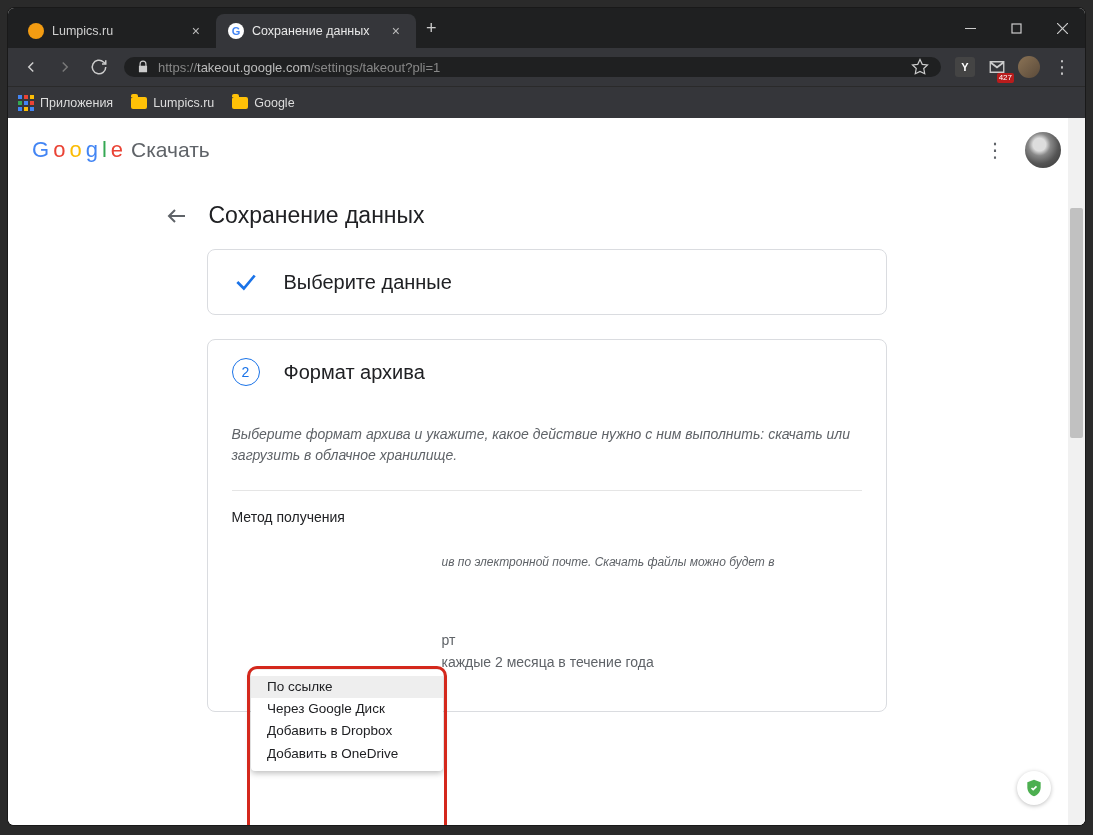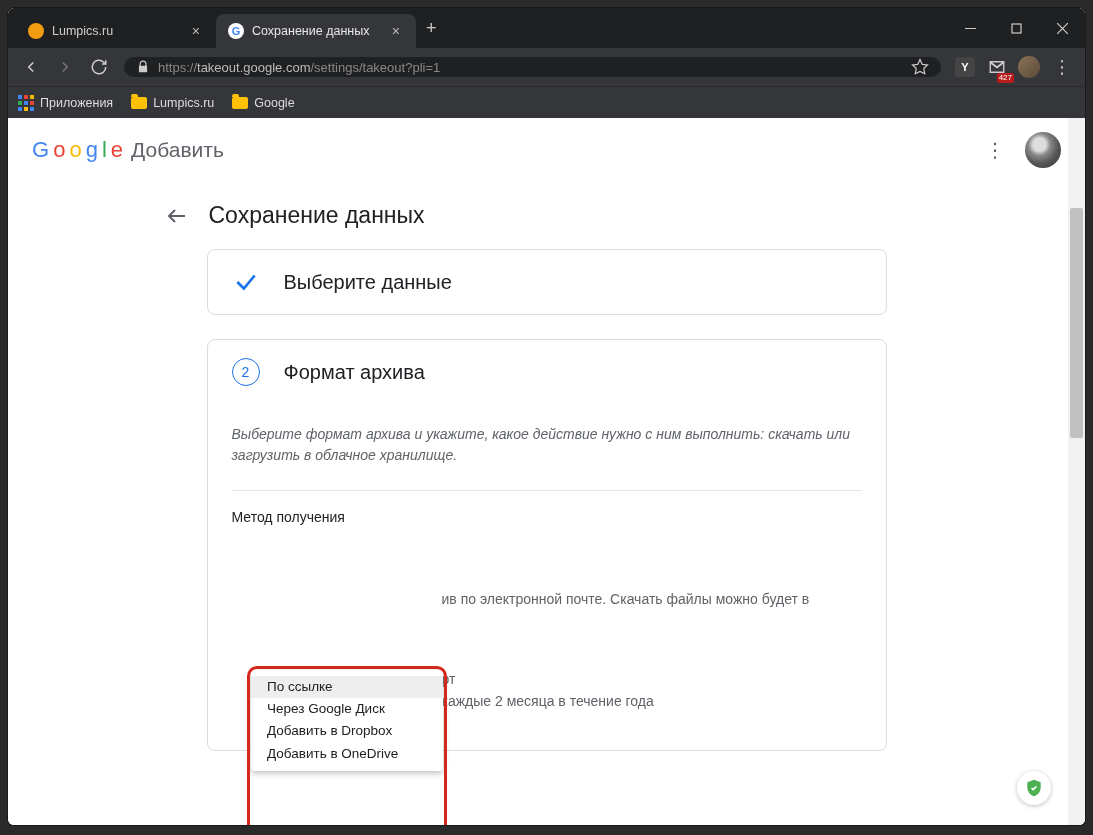--- a/index.html
+++ b/index.html
@@ -72,21 +72,21 @@
 .step-icon { width: 28px; height: 28px; border-radius: 50%; display: flex; align-items: center; justify-content: center; flex-shrink: 0; }
 .step-done { color: #1a73e8; }
 .step-done svg { width: 26px; height: 26px; stroke: #1a73e8; stroke-width: 2.5; fill: none; }
 .step-num { border: 1px solid #1a73e8; color: #1a73e8; font-size: 14px; }
 .card-title { font-size: 20px; color: #202124; }
 .card-body { padding: 0 24px 20px; }
 .desc { color: #5f6368; font-size: 14px; line-height: 1.5; padding: 20px 0; font-style: italic; }
 .hr { border: none; border-top: 1px solid #e5e5e5; margin: 4px 0 18px; }
 .section-label { font-size: 14px; color: #202124; font-weight: 500; margin-bottom: 12px; }
 
-.behind-text { color: #5f6368; font-size: 14px; line-height: 1.55; margin-top: 64px; }
+.behind-text { color: #5f6368; font-size: 12px; line-height: 1.55; margin-top: 28px; font-style: italic; }
 .sub-line { color: #5f6368; font-size: 14px; margin-top: 60px; }
 .sub-line2 { color: #5f6368; font-size: 14px; margin-top: 6px; }
 .sub-count { color: #5f6368; font-size: 13px; margin-top: 6px; margin-left: 56px; }
 
 
 .dropdown { position: absolute; left: 243px; top: 552px; width: 192px; background: #fff; border-radius: 4px; box-shadow: 0 2px 6px rgba(0,0,0,.28); padding: 6px 0; z-index: 10; }
 .dd-item { padding: 2px 16px; font-size: 13.5px; color: #202124; cursor: pointer; line-height: 1.35; }
 .dd-item.selected { background: #eeeeee; }
 .dd-highlight { position: absolute; left: 239px; top: 548px; width: 200px; height: 214px; border: 3px solid #d4281c; border-radius: 10px; pointer-events: none; z-index: 11; }
 
@@ -205,21 +205,21 @@
     </div>
 
     <div class="g-header">
       <div class="g-logo">
         <span class="g-logo-text g1">G</span>
           <span class="g-logo-text g2">o</span>
           <span class="g-logo-text g3">o</span>
           <span class="g-logo-text g4">g</span>
           <span class="g-logo-text g5">l</span>
           <span class="g-logo-text g6">e</span>
-        <span class="g-account">Добавить</span>
+        <span class="g-account">Скачать</span>
       </div>
       <div class="g-spacer"></div>
       <span class="g-more">⋮</span>
       <div class="g-avatar"></div>
     </div>
 
     <div class="content-wrap">
       <div class="titlebar-row">
         <div class="back-arrow"><svg viewBox="0 0 24 24">
               <line x1="20" y1="12" x2="4" y2="12"></line>

